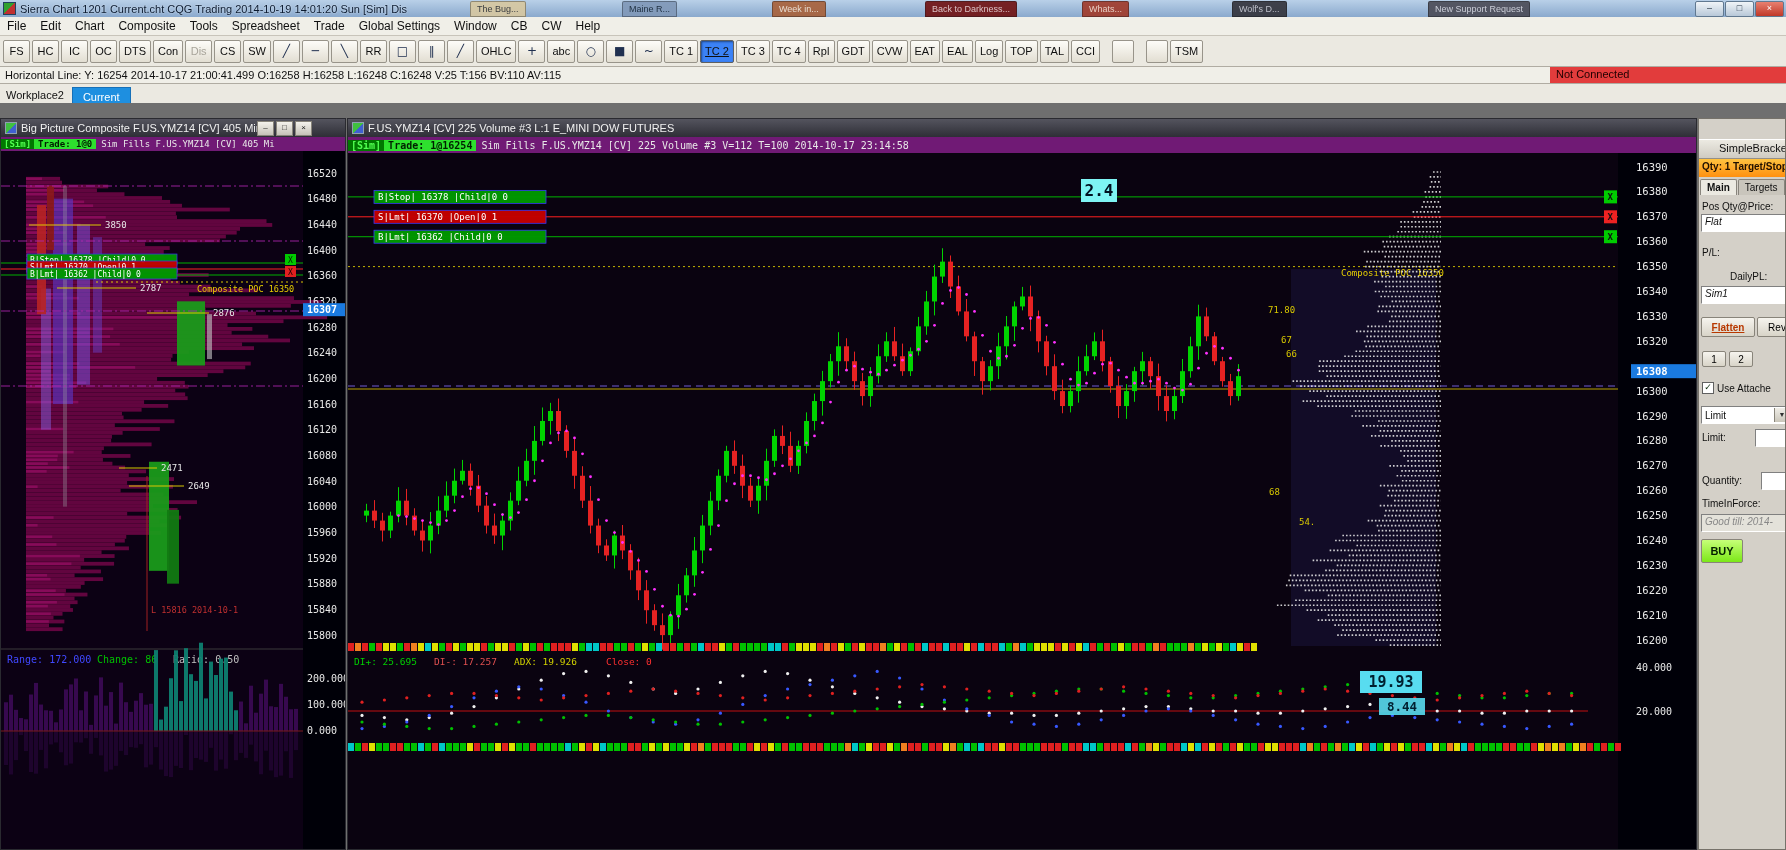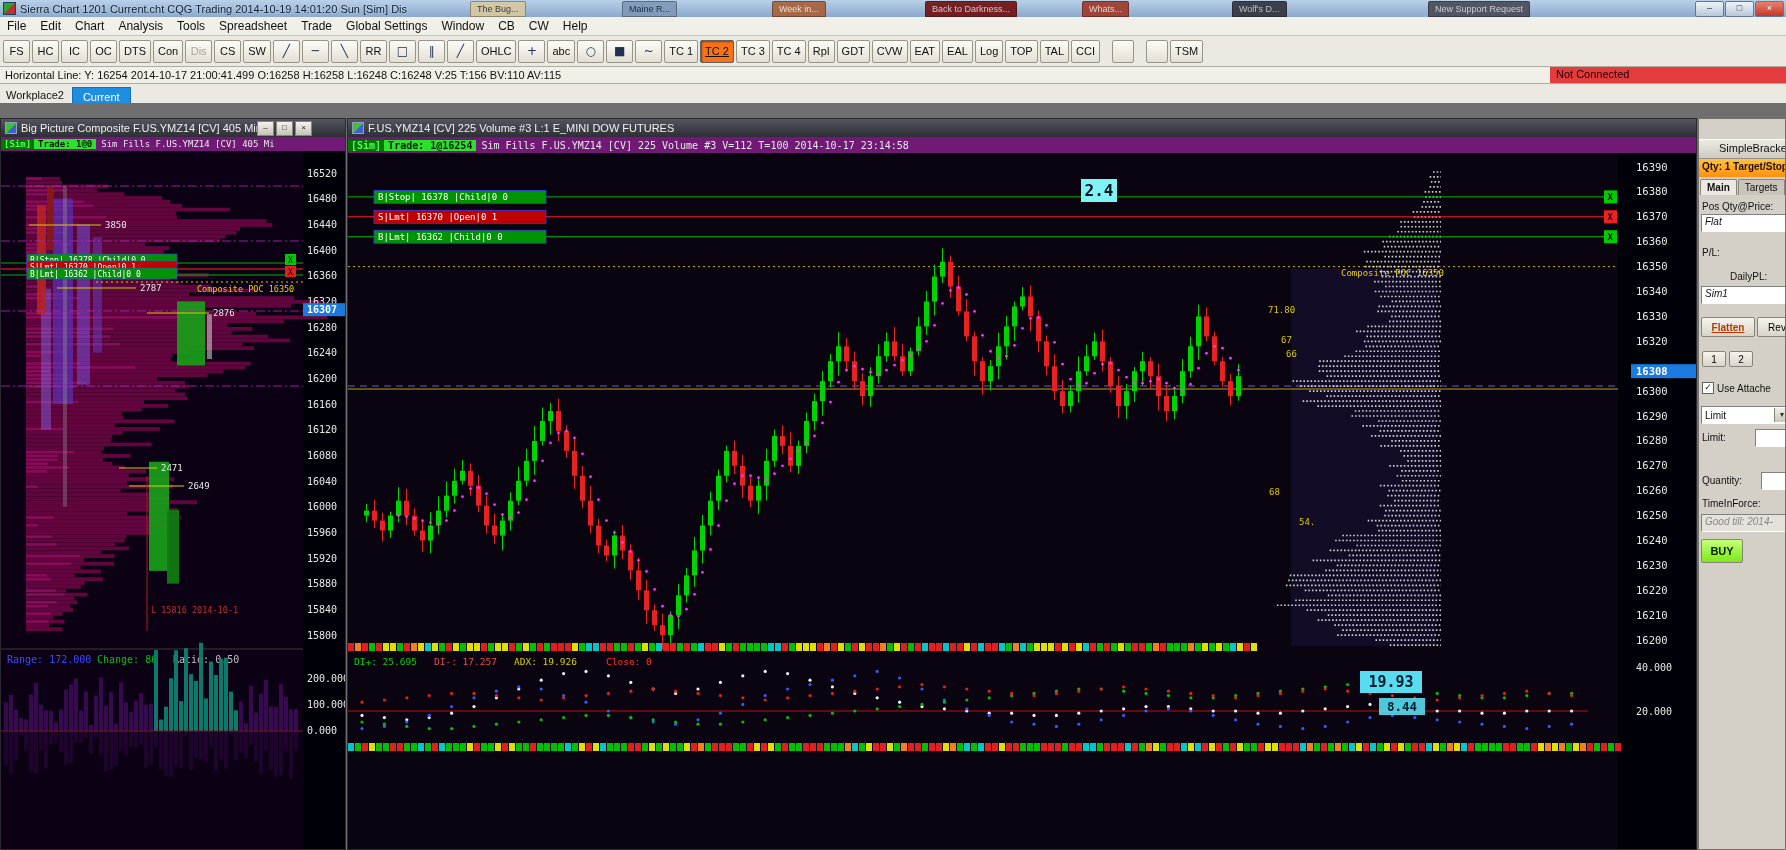--- a/index.html
+++ b/index.html
@@ -22,21 +22,21 @@
   
   .menubar{height:18px;background:#f0efe8;border-bottom:1px solid #c8c4ba;display:flex;align-items:center;font-size:12px;color:#101010;}
   .menu-item{padding:1px 7px;white-space:nowrap;}
   
   .toolbar{height:30px;background:#ebe9e1;border-bottom:1px solid #b0aca2;display:flex;align-items:center;
            padding:0 3px;gap:2px;}
   .tbtn{height:23px;min-width:27px;padding:0 4px;font-size:11px;color:#101010;
         background:linear-gradient(#fdfcf8,#e2ded2);border:1px solid #98948a;border-radius:2px;
         font-family:"Liberation Sans",sans-serif;}
   .tbtn.icon{font-family:"DejaVu Sans",sans-serif;font-size:12px;color:#203050;}
-  .tbtn.active{background:#f97316;border-color:#606060;box-shadow:inset 1px 1px 2px rgba(0,0,0,.45);text-decoration:underline;}
+  .tbtn.active{background:#3b82f6;border-color:#606060;box-shadow:inset 1px 1px 2px rgba(0,0,0,.45);text-decoration:underline;}
   .tbtn.disabled{color:#a8a49a;}
   .tbtn.blank{min-width:22px;margin-left:10px;}
   
   .statusbar{position:relative;height:16px;background:#f0efe8;border-bottom:1px solid #b0aca2;
              font-size:11px;color:#101010;display:flex;align-items:center;}
   .status-field{padding-left:5px;white-space:nowrap;overflow:hidden;flex:1;}
   .not-connected{position:absolute;right:0;top:0;bottom:0;width:230px;background:#e23c3c;
                  color:#200000;padding:1px 0 0 6px;font-size:11px;}
   
   .tabbar{height:22px;background:#ebe9e1;border-bottom:1px solid #98948a;display:flex;align-items:center;font-size:11px;color:#101010;}
@@ -117,21 +117,21 @@
       <span class="wc">–</span>
       <span class="wc">□</span>
       <span class="wc close">×</span>
     </div>
   </div>
 
   <div class="menubar">
       <span class="menu-item">File</span>
       <span class="menu-item">Edit</span>
       <span class="menu-item">Chart</span>
-      <span class="menu-item">Analysis</span>
+      <span class="menu-item">Composite</span>
       <span class="menu-item">Tools</span>
       <span class="menu-item">Spreadsheet</span>
       <span class="menu-item">Trade</span>
       <span class="menu-item">Global Settings</span>
       <span class="menu-item">Window</span>
       <span class="menu-item">CB</span>
       <span class="menu-item">CW</span>
       <span class="menu-item">Help</span>
     </div>
 

